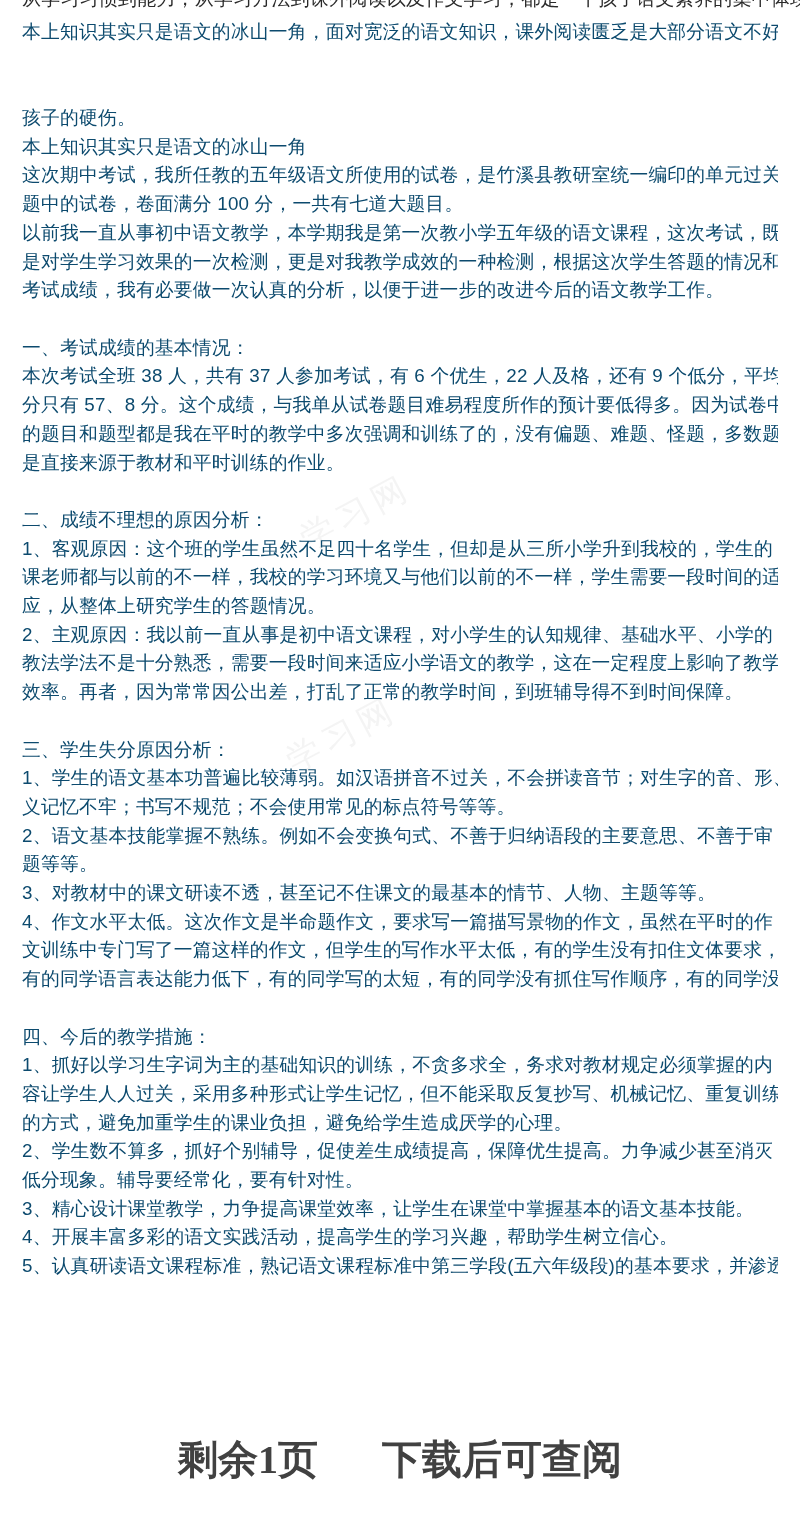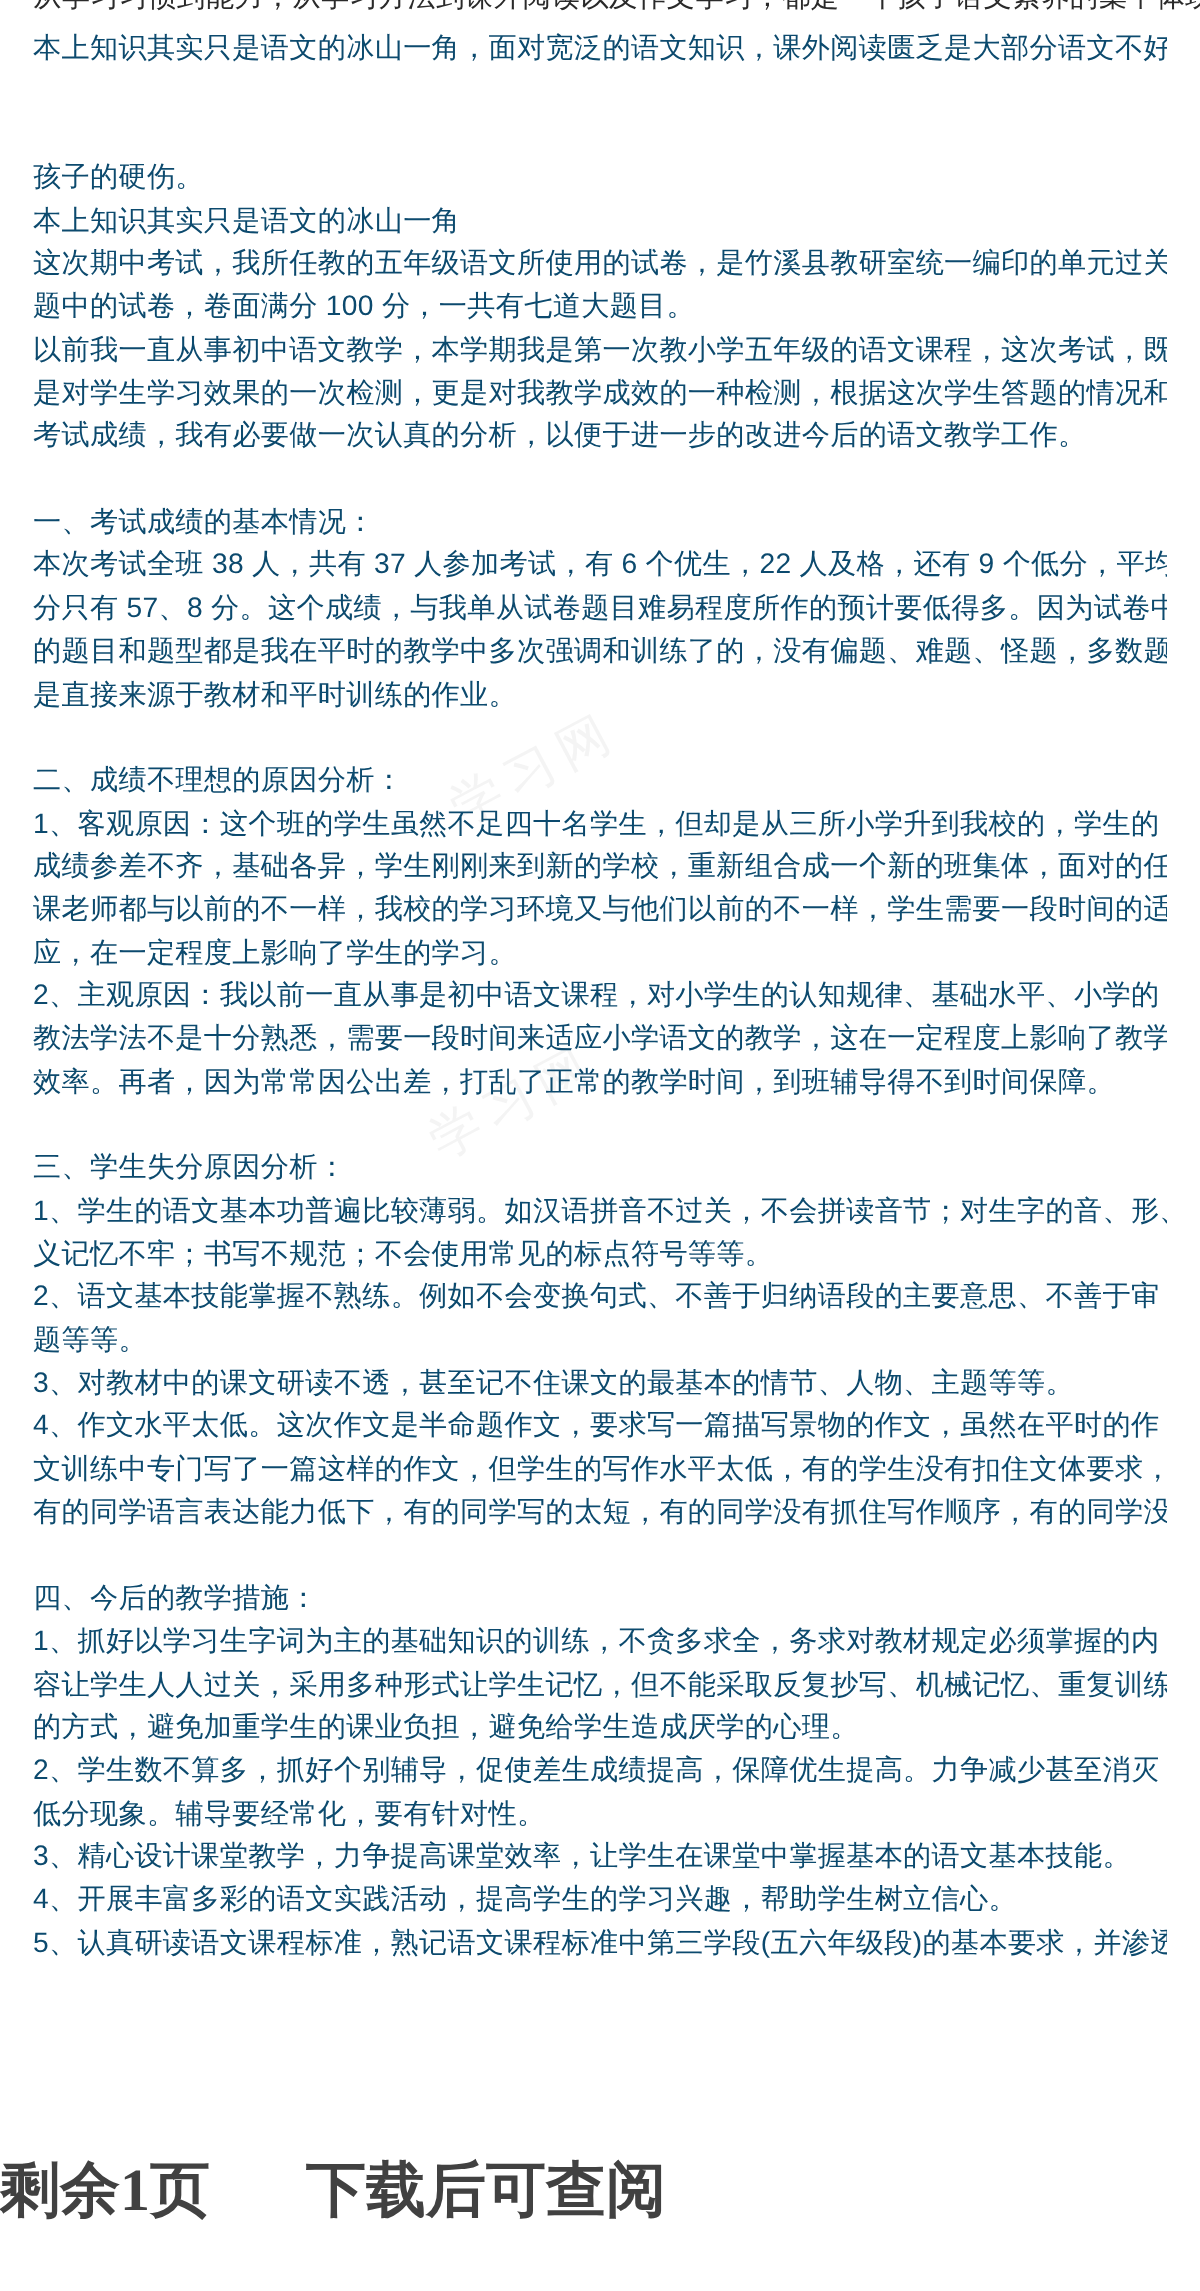--- a/index.html
+++ b/index.html
@@ -44,21 +44,21 @@
     transform: rotate(-28deg);
     pointer-events: none;
     z-index: 0;
     letter-spacing: 6px;
   }
   .wm1 { left: 296px; top: 490px; }
   .wm2 { left: 282px; top: 712px; }
   .footer {
     position: absolute;
     left: 0; right: 0; top: 1432px;
-    display: flex; justify-content: flex-start; align-items: baseline;
+    display: flex; justify-content: center; align-items: baseline;
     gap: 64px;
     font-family: "Liberation Serif", serif;
     font-weight: bold;
     font-size: 40px;
     color: #414141;
     z-index: 2;
   }
 </style>
 </head>
 <body>
@@ -85,23 +85,22 @@
       <div class="doc-line">考试成绩，我有必要做一次认真的分析，以便于进一步的改进今后的语文教学工作。</div>
       <div class="doc-line"></div>
       <div class="doc-line">一、考试成绩的基本情况：</div>
       <div class="doc-line">本次考试全班 38 人，共有 37 人参加考试，有 6 个优生，22 人及格，还有 9 个低分，平均</div>
       <div class="doc-line">分只有 57、8 分。这个成绩，与我单从试卷题目难易程度所作的预计要低得多。因为试卷中</div>
       <div class="doc-line">的题目和题型都是我在平时的教学中多次强调和训练了的，没有偏题、难题、怪题，多数题</div>
       <div class="doc-line">是直接来源于教材和平时训练的作业。</div>
       <div class="doc-line"></div>
       <div class="doc-line">二、成绩不理想的原因分析：</div>
       <div class="doc-line">1、客观原因：这个班的学生虽然不足四十名学生，但却是从三所小学升到我校的，学生的</div>
-      <div class="doc-line">成绩参差不齐，基础各异，学生刚刚来到新的学校，重新组合成一个新的班集体，面对的任</div>
       <div class="doc-line">课老师都与以前的不一样，我校的学习环境又与他们以前的不一样，学生需要一段时间的适</div>
-      <div class="doc-line">应，在一定程度上影响了学生的学习。</div>
+      <div class="doc-line">应，从整体上研究学生的答题情况。</div>
       <div class="doc-line">2、主观原因：我以前一直从事是初中语文课程，对小学生的认知规律、基础水平、小学的</div>
       <div class="doc-line">教法学法不是十分熟悉，需要一段时间来适应小学语文的教学，这在一定程度上影响了教学</div>
       <div class="doc-line">效率。再者，因为常常因公出差，打乱了正常的教学时间，到班辅导得不到时间保障。</div>
       <div class="doc-line"></div>
       <div class="doc-line">三、学生失分原因分析：</div>
       <div class="doc-line">1、学生的语文基本功普遍比较薄弱。如汉语拼音不过关，不会拼读音节；对生字的音、形、</div>
       <div class="doc-line">义记忆不牢；书写不规范；不会使用常见的标点符号等等。</div>
       <div class="doc-line">2、语文基本技能掌握不熟练。例如不会变换句式、不善于归纳语段的主要意思、不善于审</div>
       <div class="doc-line">题等等。</div>
       <div class="doc-line">3、对教材中的课文研读不透，甚至记不住课文的最基本的情节、人物、主题等等。</div>

